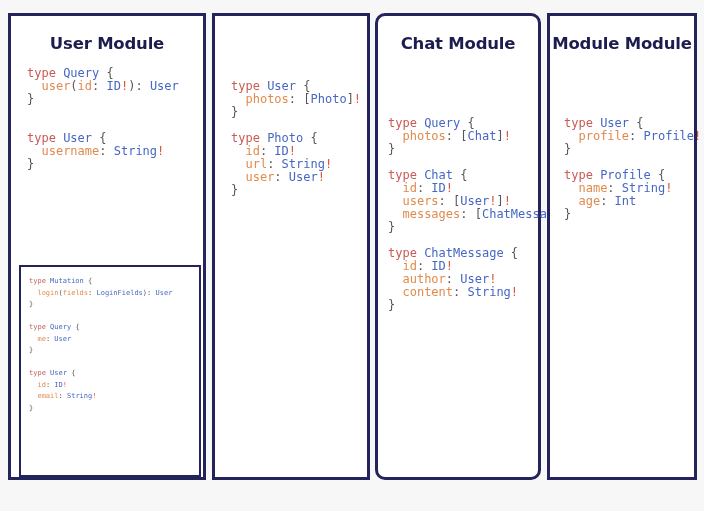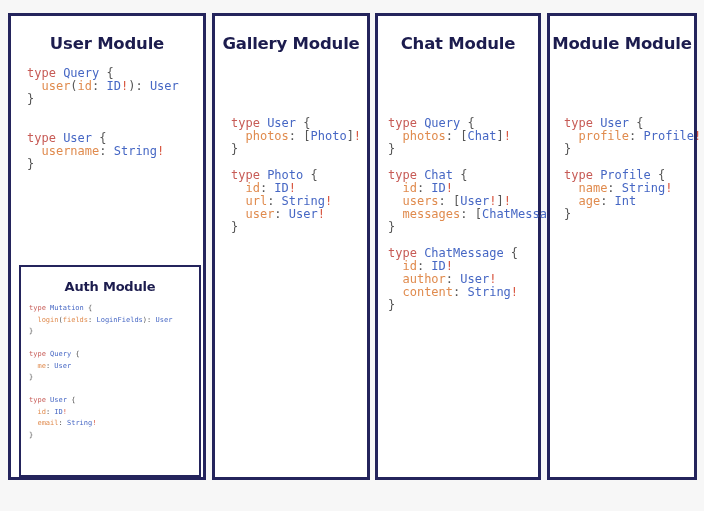--- a/index.html
+++ b/index.html
@@ -52,21 +52,21 @@
   
   .kw    { color: #c75b56; }  
   .tname { color: #4667c4; }  
   .fname { color: #e08b4e; }  
   .bang  { color: #d8553f; }  
   .punc  { color: #555555; }  
 
   
   #panel-user    { left: 8px;   top: 13px; width: 198px; height: 467px; }
   #panel-gallery { left: 212px; top: 13px; width: 158px; height: 467px; }
-  #panel-chat    { left: 375px; top: 13px; width: 166px; height: 467px; }
+  #panel-chat    { left: 375px; top: 13px; width: 166px; height: 467px; border-radius: 10px; }
   #panel-profile { left: 547px; top: 13px; width: 150px; height: 467px; }
 
   #panel-user .code-block { margin: 14px 0 0 16px; }
   #panel-gallery .code-block { margin: 64px 0 0 16px; }
   #panel-chat .code-block { margin: 64px 0 0 10px; }
   #panel-profile .code-block { margin: 64px 0 0 14px; }
 
   
   #panel-auth {
     position: absolute;
@@ -98,38 +98,36 @@
     <pre class="code code-block"><span class="kw">type</span> <span class="tname">Query</span> <span class="punc">{</span>
   <span class="fname">user</span><span class="punc">(</span><span class="fname">id</span><span class="punc">: </span><span class="tname">ID</span><span class="bang">!</span><span class="punc">)</span><span class="punc">: </span><span class="tname">User</span>
 <span class="punc">}</span>
 
 
 <span class="kw">type</span> <span class="tname">User</span> <span class="punc">{</span>
   <span class="fname">username</span><span class="punc">: </span><span class="tname">String</span><span class="bang">!</span>
 <span class="punc">}</span></pre>
 
     <div id="panel-auth">
-      <div class="panel-title">Auth Module</div>
       <pre class="code code-block"><span class="kw">type</span> <span class="tname">Mutation</span> <span class="punc">{</span>
   <span class="fname">login</span><span class="punc">(</span><span class="fname">fields</span><span class="punc">: </span><span class="tname">LoginFields</span><span class="punc">)</span><span class="punc">: </span><span class="tname">User</span>
 <span class="punc">}</span>
 
 <span class="kw">type</span> <span class="tname">Query</span> <span class="punc">{</span>
   <span class="fname">me</span><span class="punc">: </span><span class="tname">User</span>
 <span class="punc">}</span>
 
 <span class="kw">type</span> <span class="tname">User</span> <span class="punc">{</span>
   <span class="fname">id</span><span class="punc">: </span><span class="tname">ID</span><span class="bang">!</span>
   <span class="fname">email</span><span class="punc">: </span><span class="tname">String</span><span class="bang">!</span>
 <span class="punc">}</span></pre>
     </div>
   </div>
 
   <div class="panel" id="panel-gallery">
-    <div class="panel-title">Gallery Module</div>
     <pre class="code code-block"><span class="kw">type</span> <span class="tname">User</span> <span class="punc">{</span>
   <span class="fname">photos</span><span class="punc">: </span><span class="punc">[</span><span class="tname">Photo</span><span class="punc">]</span><span class="bang">!</span>
 <span class="punc">}</span>
 
 <span class="kw">type</span> <span class="tname">Photo</span> <span class="punc">{</span>
   <span class="fname">id</span><span class="punc">: </span><span class="tname">ID</span><span class="bang">!</span>
   <span class="fname">url</span><span class="punc">: </span><span class="tname">String</span><span class="bang">!</span>
   <span class="fname">user</span><span class="punc">: </span><span class="tname">User</span><span class="bang">!</span>
 <span class="punc">}</span></pre>
   </div>

